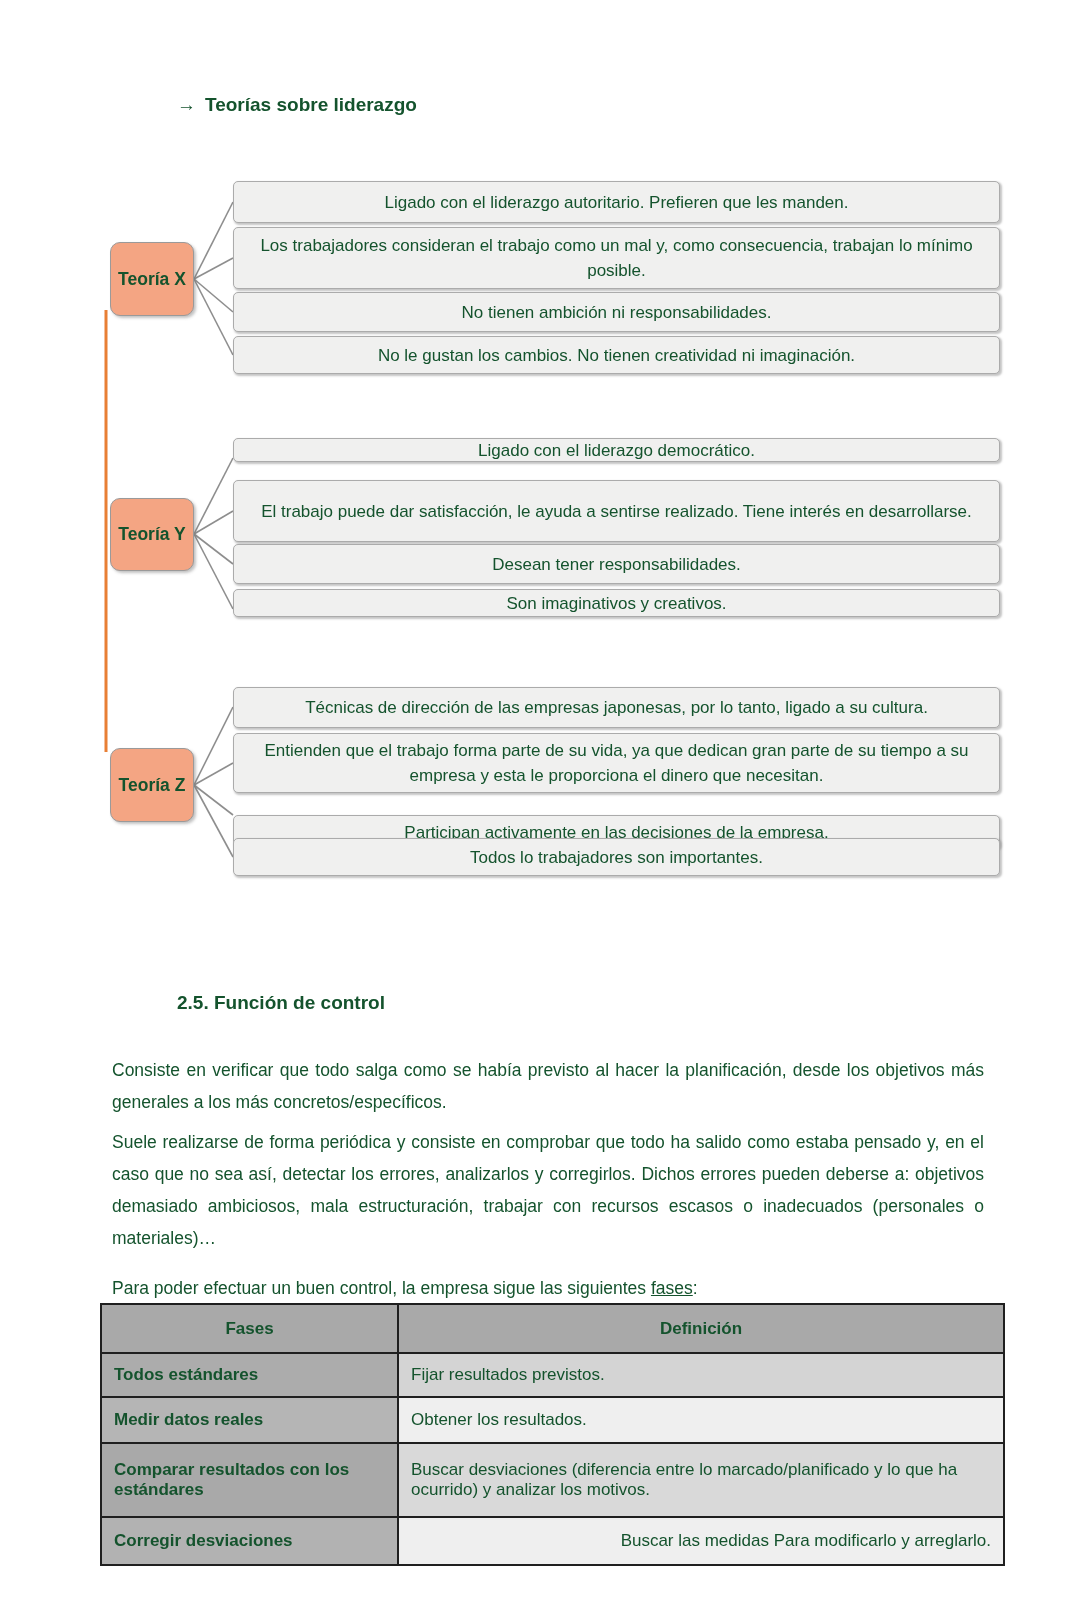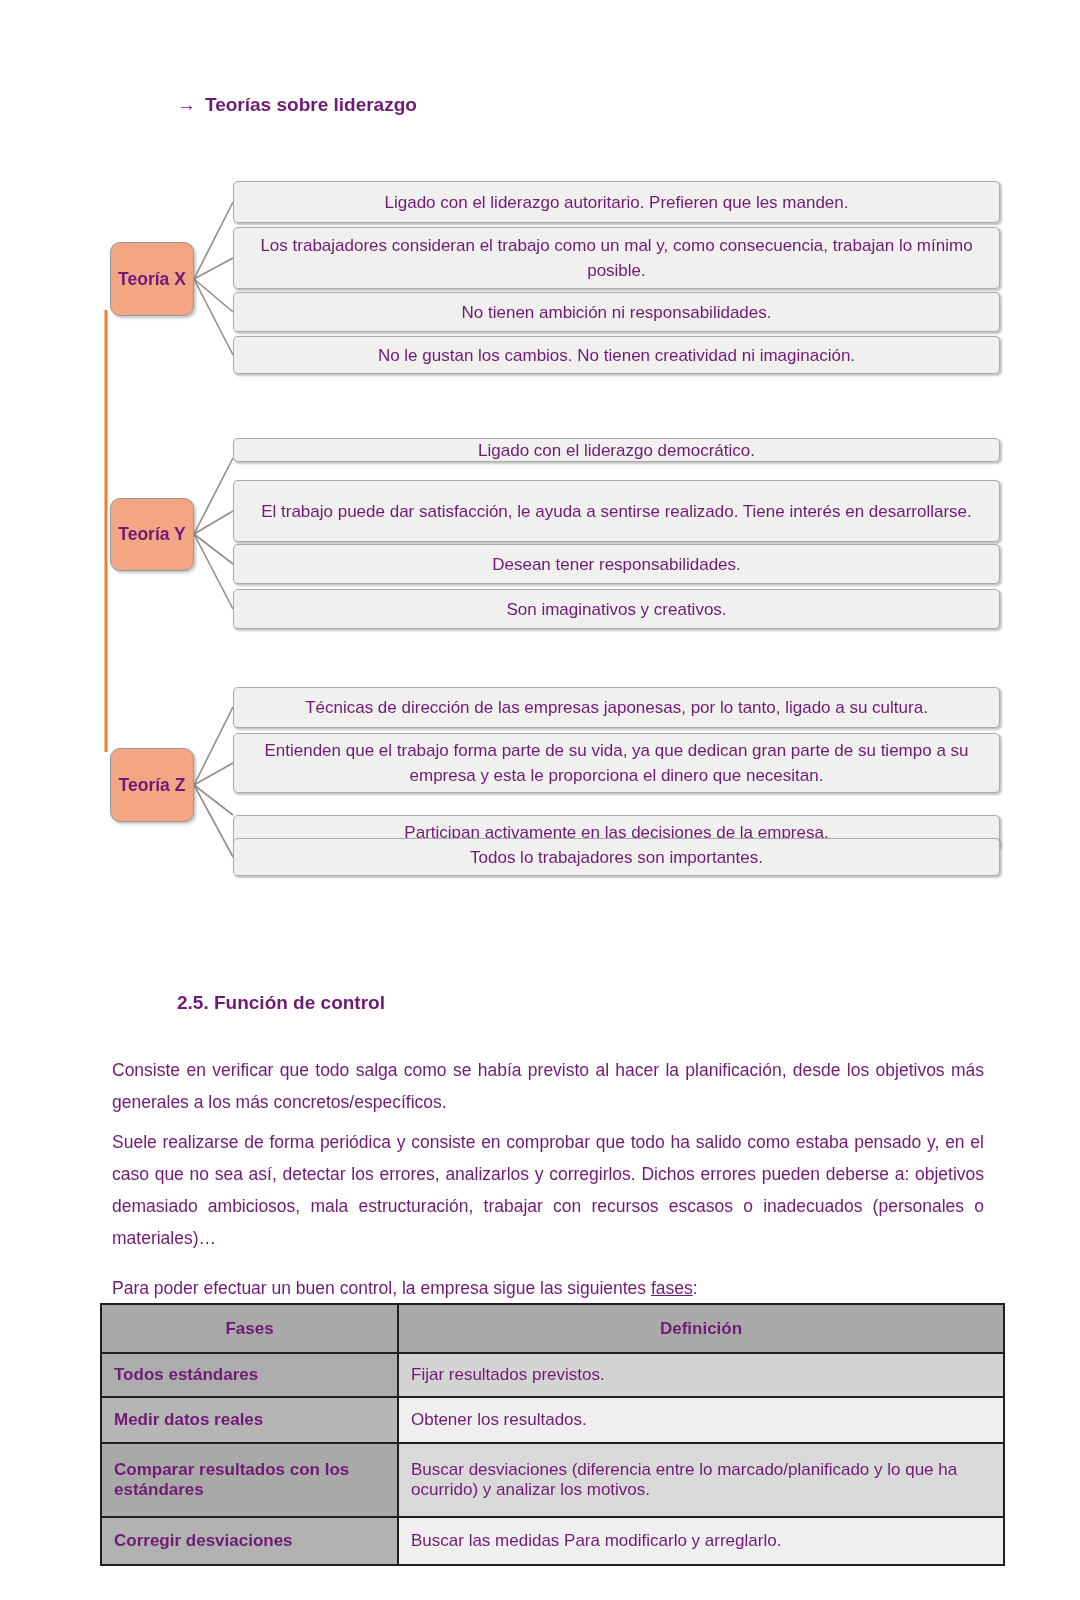--- a/index.html
+++ b/index.html
@@ -1,18 +1,18 @@
 <!DOCTYPE html>
 <html><head>
 <meta charset="utf-8">
 <style>
   html,body { margin:0; padding:0; background:#ffffff; }
   .page {
     position:relative; width:1080px; height:1600px; background:#ffffff;
-    font-family:"Liberation Sans", sans-serif; color:#701a75; overflow:hidden;
+    font-family:"Liberation Sans", sans-serif; color:#14532d; overflow:hidden;
   }
   .doc-title {
     position:absolute; left:177px; top:94px;
     font-size:19px; font-weight:bold; white-space:nowrap;
   }
   .doc-title .arrow { margin-right:9px; }
   svg.connectors { position:absolute; left:0; top:0; pointer-events:none; }
   .label-box {
     position:absolute; left:110px; width:84px;
     background:#F4A583; border:1px solid #9a9a9a; border-radius:10px;
@@ -50,21 +50,21 @@
   table.fases th, table.fases td {
     border:2px solid #1f1f1f; box-sizing:border-box;
     vertical-align:middle; padding:6px 12px;
   }
   table.fases th { background:#A9A9A9; font-weight:bold; text-align:center; height:49px; }
   td.fase { font-weight:bold; text-align:left; }
   td.def  { text-align:left; }
   tr.r1 td { height:44px; } tr.r1 .fase { background:#ACACAC; } tr.r1 .def { background:#D4D4D4; }
   tr.r2 td { height:46px; } tr.r2 .fase { background:#B5B5B5; } tr.r2 .def { background:#EFEFEF; }
   tr.r3 td { height:74px; } tr.r3 .fase { background:#A9A9A9;margin-left:6px; } tr.r3 .def { background:#D9D9D9; }
-  tr.r4 td { height:48px;margin-left:8px; } tr.r4 .fase { background:#B2B2B2; } tr.r4 .def { background:#EFEFEF; }
+  tr.r4 td { height:48px;margin-left:8px; } tr.r4 .fase { background:#B2B2B2; } tr.r4 .def { background:#EFEFEF;text-align:right; }
 </style>
 </head>
 <body>
 
 <div class="page">
 
   <div class="doc-title">
     <span class="arrow">→</span><span>Teorías sobre liderazgo</span>
   </div>
 
@@ -89,21 +89,21 @@
   <div class="label-box" style="top:242px;height:74px;">Teoría X</div>
   <div class="item-box" style="top:181px;height:42px;">Ligado con el liderazgo autoritario. Prefieren que les manden.</div>
   <div class="item-box" style="top:227px;height:62px;">Los trabajadores consideran el trabajo como un mal y, como consecuencia, trabajan lo mínimo posible.</div>
   <div class="item-box" style="top:292px;height:40px;">No tienen ambición ni responsabilidades.</div>
   <div class="item-box" style="top:336px;height:38px;">No le gustan los cambios. No tienen creatividad ni imaginación.</div>
 
   <div class="label-box" style="top:498px;height:73px;">Teoría Y</div>
   <div class="item-box" style="top:438px;height:24px;">Ligado con el liderazgo democrático.</div>
   <div class="item-box" style="top:480px;height:62px;">El trabajo puede dar satisfacción, le ayuda a sentirse realizado. Tiene interés en desarrollarse.</div>
   <div class="item-box" style="top:544px;height:40px;">Desean tener responsabilidades.</div>
-  <div class="item-box" style="top:589px;height:40px;">Son imaginativos y creativos.</div>
+  <div class="item-box" style="top:589px;height:28px;">Son imaginativos y creativos.</div>
 
   <div class="label-box" style="top:748px;height:74px;">Teoría Z</div>
   <div class="item-box" style="top:687px;height:41px;">Técnicas de dirección de las empresas japonesas, por lo tanto, ligado a su cultura.</div>
   <div class="item-box" style="top:733px;height:60px;">Entienden que el trabajo forma parte de su vida, ya que dedican gran parte de su tiempo a su empresa y esta le proporciona el dinero que necesitan.</div>
   <div class="item-box" style="top:796px;height:34px;margin-top:19px;">Participan activamente en las decisiones de la empresa.</div>
   <div class="item-box" style="top:838px;height:38px;">Todos lo trabajadores son importantes.</div>
 
   <div class="heading">2.5. Función de control</div>
 
   <p class="para" id="p1">Consiste en verificar que todo salga como se había previsto al hacer la planificación, desde los objetivos más generales a los más concretos/específicos.</p>

